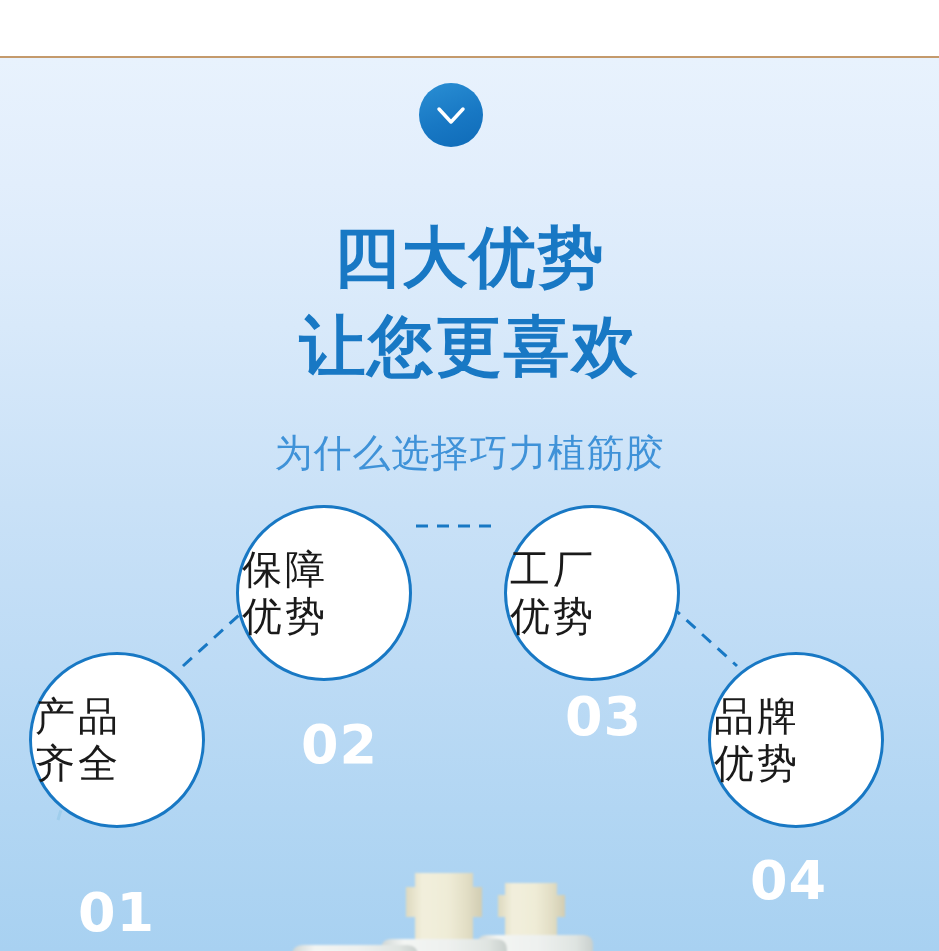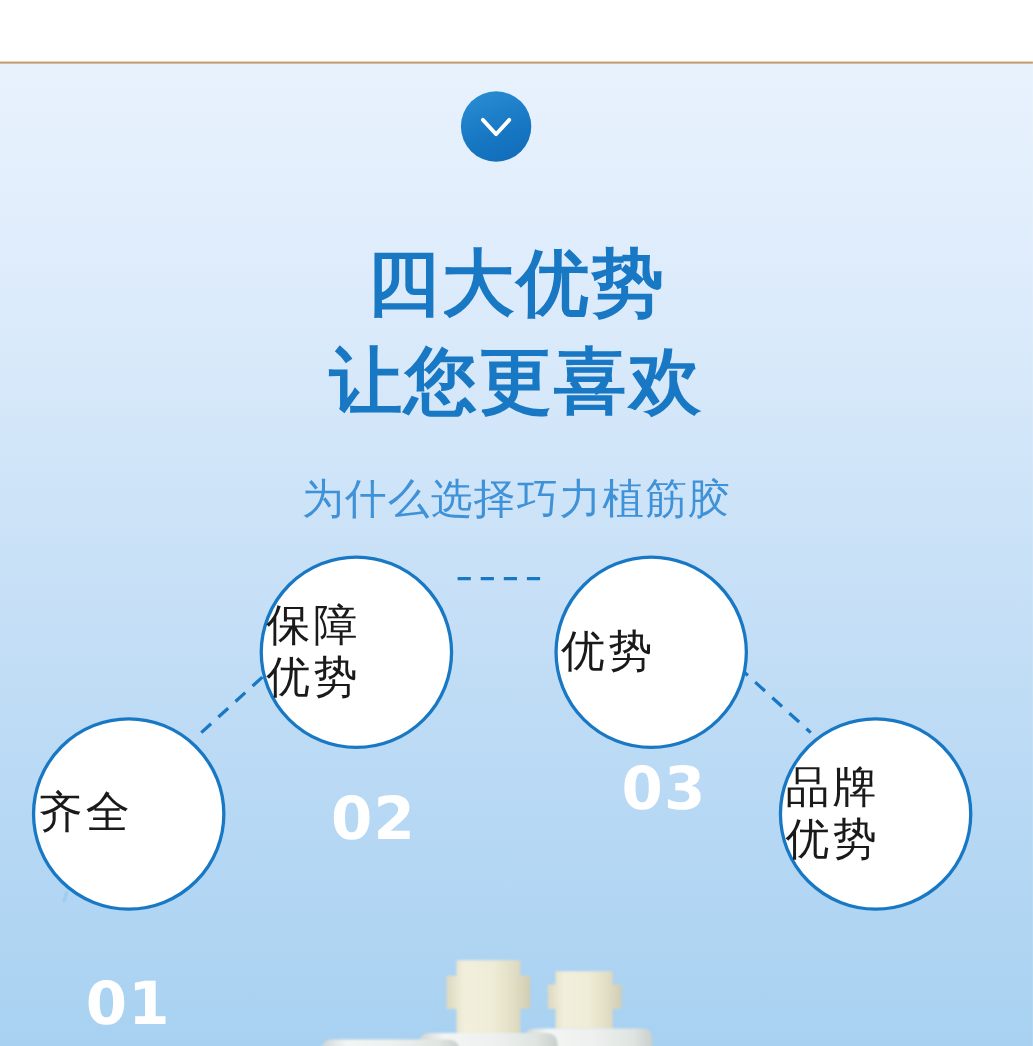--- a/index.html
+++ b/index.html
@@ -216,35 +216,38 @@
       <svg width="64" height="64" viewBox="0 0 64 64">
         <path d="M20 26 L32 39 L44 26" stroke="#ffffff" stroke-width="3.5" fill="none" stroke-linecap="round" stroke-linejoin="round"></path>
       </svg>
     </div>
 
     <div class="headline headline-2">让您更喜欢</div>
     <div class="headline headline-1">四大优势</div>
     <div class="subhead">为什么选择巧力植筋胶</div>
 
     <div class="circle circle-1">
+      <div class="line">产品</div>
       <div class="line">齐全</div>
     </div>
 
     <div class="circle circle-2">
       <div class="line">保障</div>
       <div class="line">优势</div>
     </div>
 
     <div class="circle circle-3">
+      <div class="line">工厂</div>
       <div class="line">优势</div>
     </div>
 
     <div class="circle circle-4">
       <div class="line">品牌</div>
       <div class="line">优势</div>
     </div>
 
     <div class="step-num num-1">01</div>
     <div class="step-num num-2">02</div>
     <div class="step-num num-3">03</div>
+    <div class="step-num num-4">04</div>
 
   </div>
 </div>
 
 </body></html>

